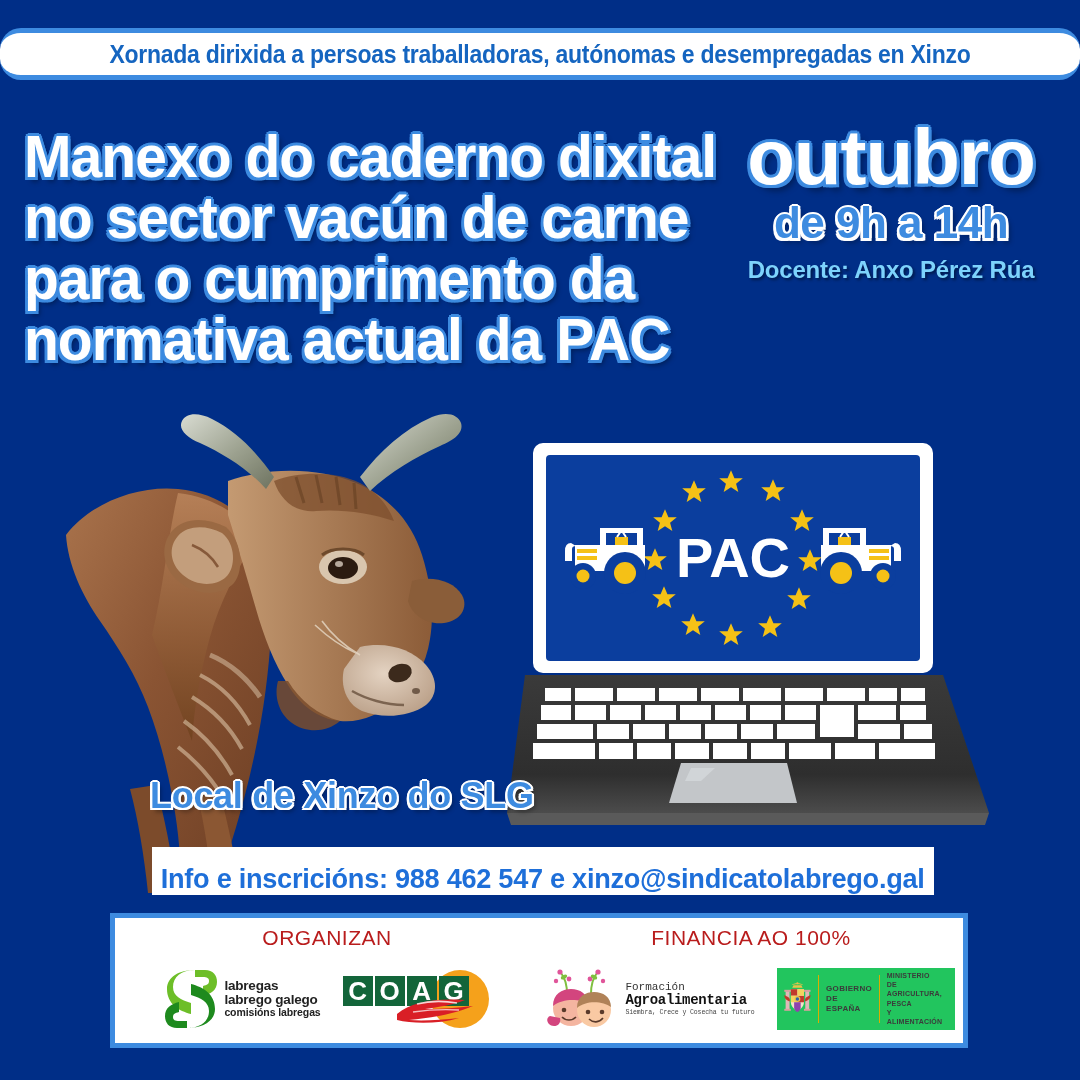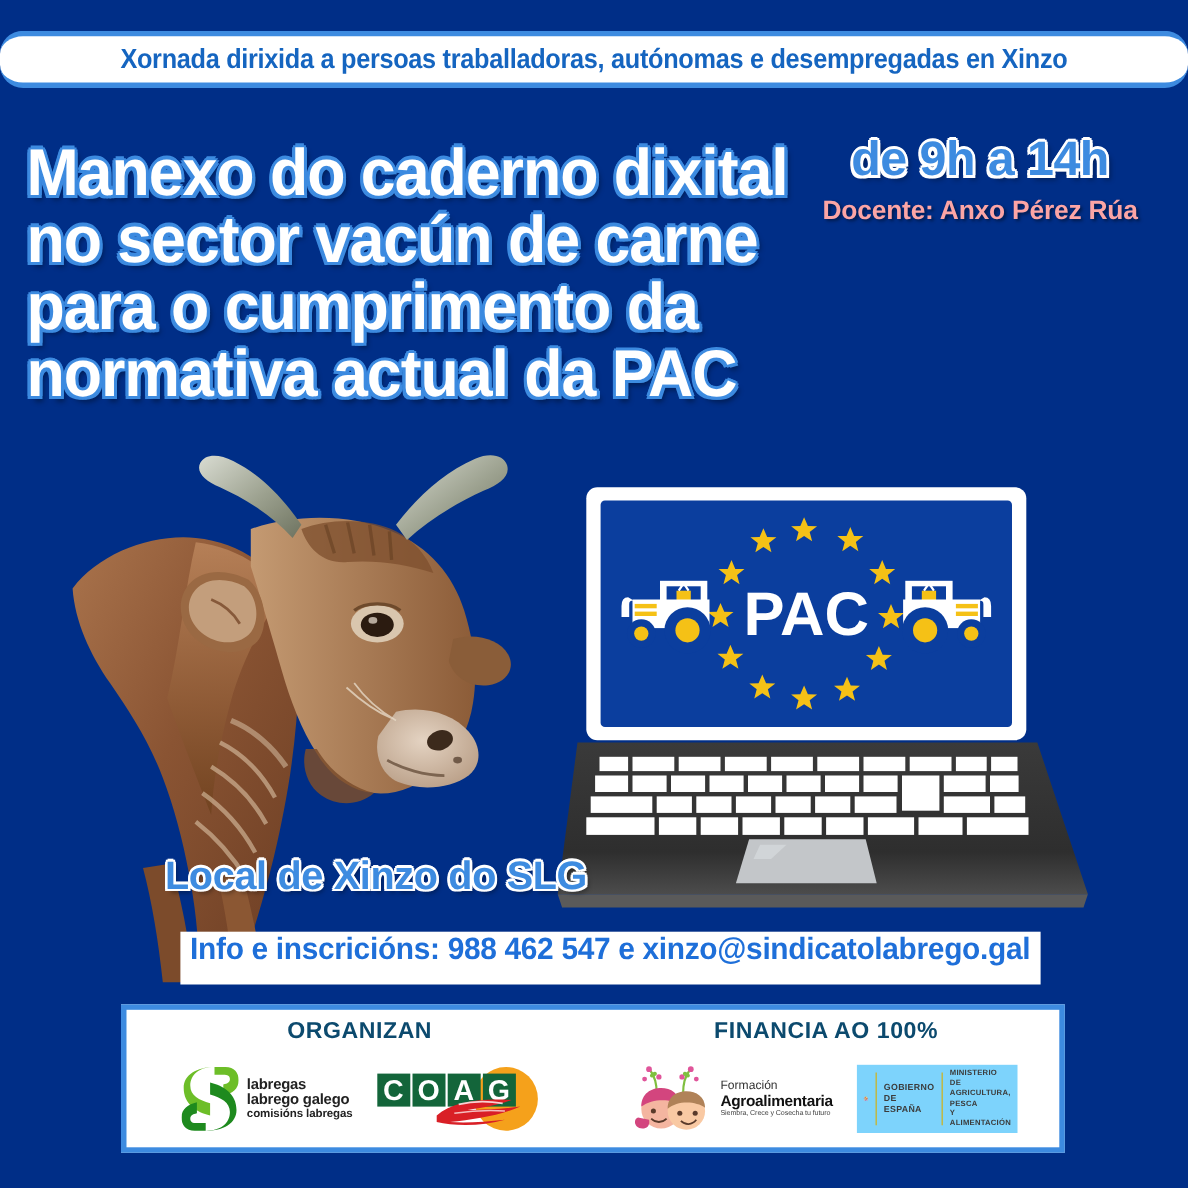--- a/index.html
+++ b/index.html
@@ -89,21 +89,21 @@
     text-shadow:
        1.5px 1.5px 0 #ffffff, -1.5px 1.5px 0 #ffffff,
        1.5px -1.5px 0 #ffffff, -1.5px -1.5px 0 #ffffff,
        2.5px 2.5px 0 #ffffff, -2.5px 2.5px 0 #fff,
        0 2.5px 0 #fff, 2.5px 0 0 #fff, -2.5px 0 0 #fff, 0 -2.5px 0 #fff,
        4px 5px 5px rgba(0,0,0,.3);
   }
   #date-teacher{
     margin-top:10px;
     font-family:"Liberation Sans Narrow","Liberation Sans",sans-serif;
-    font-weight:bold; font-size:24px; color:#fca5a5;
+    font-weight:bold; font-size:24px; color:#7dd3fc;
     letter-spacing:-0.2px;
     text-shadow:2px 2px 3px rgba(0,0,0,.45);
   }
 
   
   #cow-wrap{
     position:absolute; left:60px; top:385px; width:460px; height:510px;
     z-index:3;
   }
 
@@ -119,43 +119,43 @@
     text-shadow:
       1.5px 1.5px 0 #fff, -1.5px 1.5px 0 #fff,
       1.5px -1.5px 0 #fff, -1.5px -1.5px 0 #fff,
       2.2px 2.2px 0 #fff, -2.2px 2.2px 0 #fff,
       0 2.2px 0 #fff, 2.2px 0 0 #fff, -2.2px 0 0 #fff, 0 -2.2px 0 #fff,
       3px 4px 4px rgba(0,0,0,.35);
   }
 
   
   #info-bar{
-    position:absolute; left:164px; top:847px; width:782px; height:48px;
+    position:absolute; left:152px; top:847px; width:782px; height:48px;
     background:#ffffff; z-index:8;
-    display:flex; align-items:flex-start; justify-content:center;
+    display:flex; align-items:flex-end; justify-content:center;
   }
   #info-bar-text{
     font-family:"Liberation Sans Narrow","Liberation Sans",sans-serif;
     font-weight:bold; font-size:28px; color:#1E6FD9;
     letter-spacing:-0.3px; white-space:nowrap;
     transform:scaleX(.97);
   }
 
   
   #footer{
     position:absolute; left:110px; top:913px; width:858px; height:135px;
     background:#ffffff;
     border:5px solid #3D8BE0;
     z-index:9;
     display:flex;
   }
   .foot-col{ flex:1; display:flex; flex-direction:column; align-items:center; padding-top:8px;}
   .foot-head{
     font-family:"Liberation Sans Narrow","Liberation Sans",sans-serif;
-    font-weight:bold; font-size:21px; color:#0c4a6e; letter-spacing:.5px;
+    font-weight:normal; font-size:21px; color:#b91c1c; letter-spacing:.5px;
     margin-bottom:4px;
   }
   .foot-logos{ display:flex; align-items:center; justify-content:center; gap:22px; flex:1;}
 
   
   .slg{ display:flex; align-items:center; gap:7px;}
   .slg-text{ line-height:1.05; }
   .slg-l1,.slg-l2{ font-size:13.5px; font-weight:bold; color:#222; letter-spacing:-.2px;}
   .slg-l3{ font-size:10.5px; font-weight:bold; color:#222; letter-spacing:-.1px;}
 
@@ -169,50 +169,51 @@
   .coag-letters span{
     width:30px; height:30px; background:#13653A; color:#fff;
     font-family:"Liberation Sans","DejaVu Sans",sans-serif;
     font-weight:bold; font-size:26px; line-height:30px; text-align:center;
   }
   .coag-swoosh{
     position:absolute; left:52px; top:30px; width:86px; height:26px; z-index:3;
   }
 
   
-  .fa{ display:flex; align-items:center; gap:6px;}
+  .fa{ display:flex; align-items:center; gap:6px;font-family:Liberation Mono, monospace;}
   .fa-text{ line-height:1.1;}
   .fa-l1{ font-size:11px; color:#333;}
   .fa-l2{ font-size:14px; font-weight:bold; color:#111; letter-spacing:-.3px;}
   .fa-l3{ font-size:6.5px; color:#444; letter-spacing:-.1px;}
 
   
   .gob{
-    display:flex; align-items:center; background:#7dd3fc;
-    width:146px; height:62px; padding:0 6px;
+    display:flex; align-items:center; background:#22c55e;
+    width:178px; height:62px; padding:0 6px;
   }
   .gob-divider{ width:1px; height:48px; background:#d9ae00; margin:0 7px;}
   .gob-t1{ font-size:8px; font-weight:bold; color:#3b3b3b; letter-spacing:.3px; line-height:1.25;}
   .gob-t2{ font-size:7px; font-weight:bold; color:#3b3b3b; letter-spacing:.2px; line-height:1.3;}
 </style>
 </head>
 <body>
 
 <div id="top-banner">
   <div id="top-banner-text">Xornada dirixida a persoas traballadoras, autónomas e desempregadas en Xinzo</div>
 </div>
 
 <div id="headline">
   <span class="hl">Manexo do caderno dixital</span>
   <span class="hl">no sector vacún de carne</span>
   <span class="hl">para o cumprimento da</span>
   <span class="hl">normativa actual da PAC</span>
 </div>
 
 <div id="date-block">
+  <div id="date-month">outubro</div>
   <div id="date-hours">de 9h a 14h</div>
   <div id="date-teacher">Docente: Anxo Pérez Rúa</div>
 </div>
 
 <div id="cow-wrap">
   <svg width="460" height="510" viewBox="0 0 460 510">
     <defs>
       <linearGradient id="hideA" x1="0" y1="0" x2="1" y2="1">
         <stop offset="0%" stop-color="#A9734C"></stop>
         <stop offset="45%" stop-color="#8A5433"></stop>

